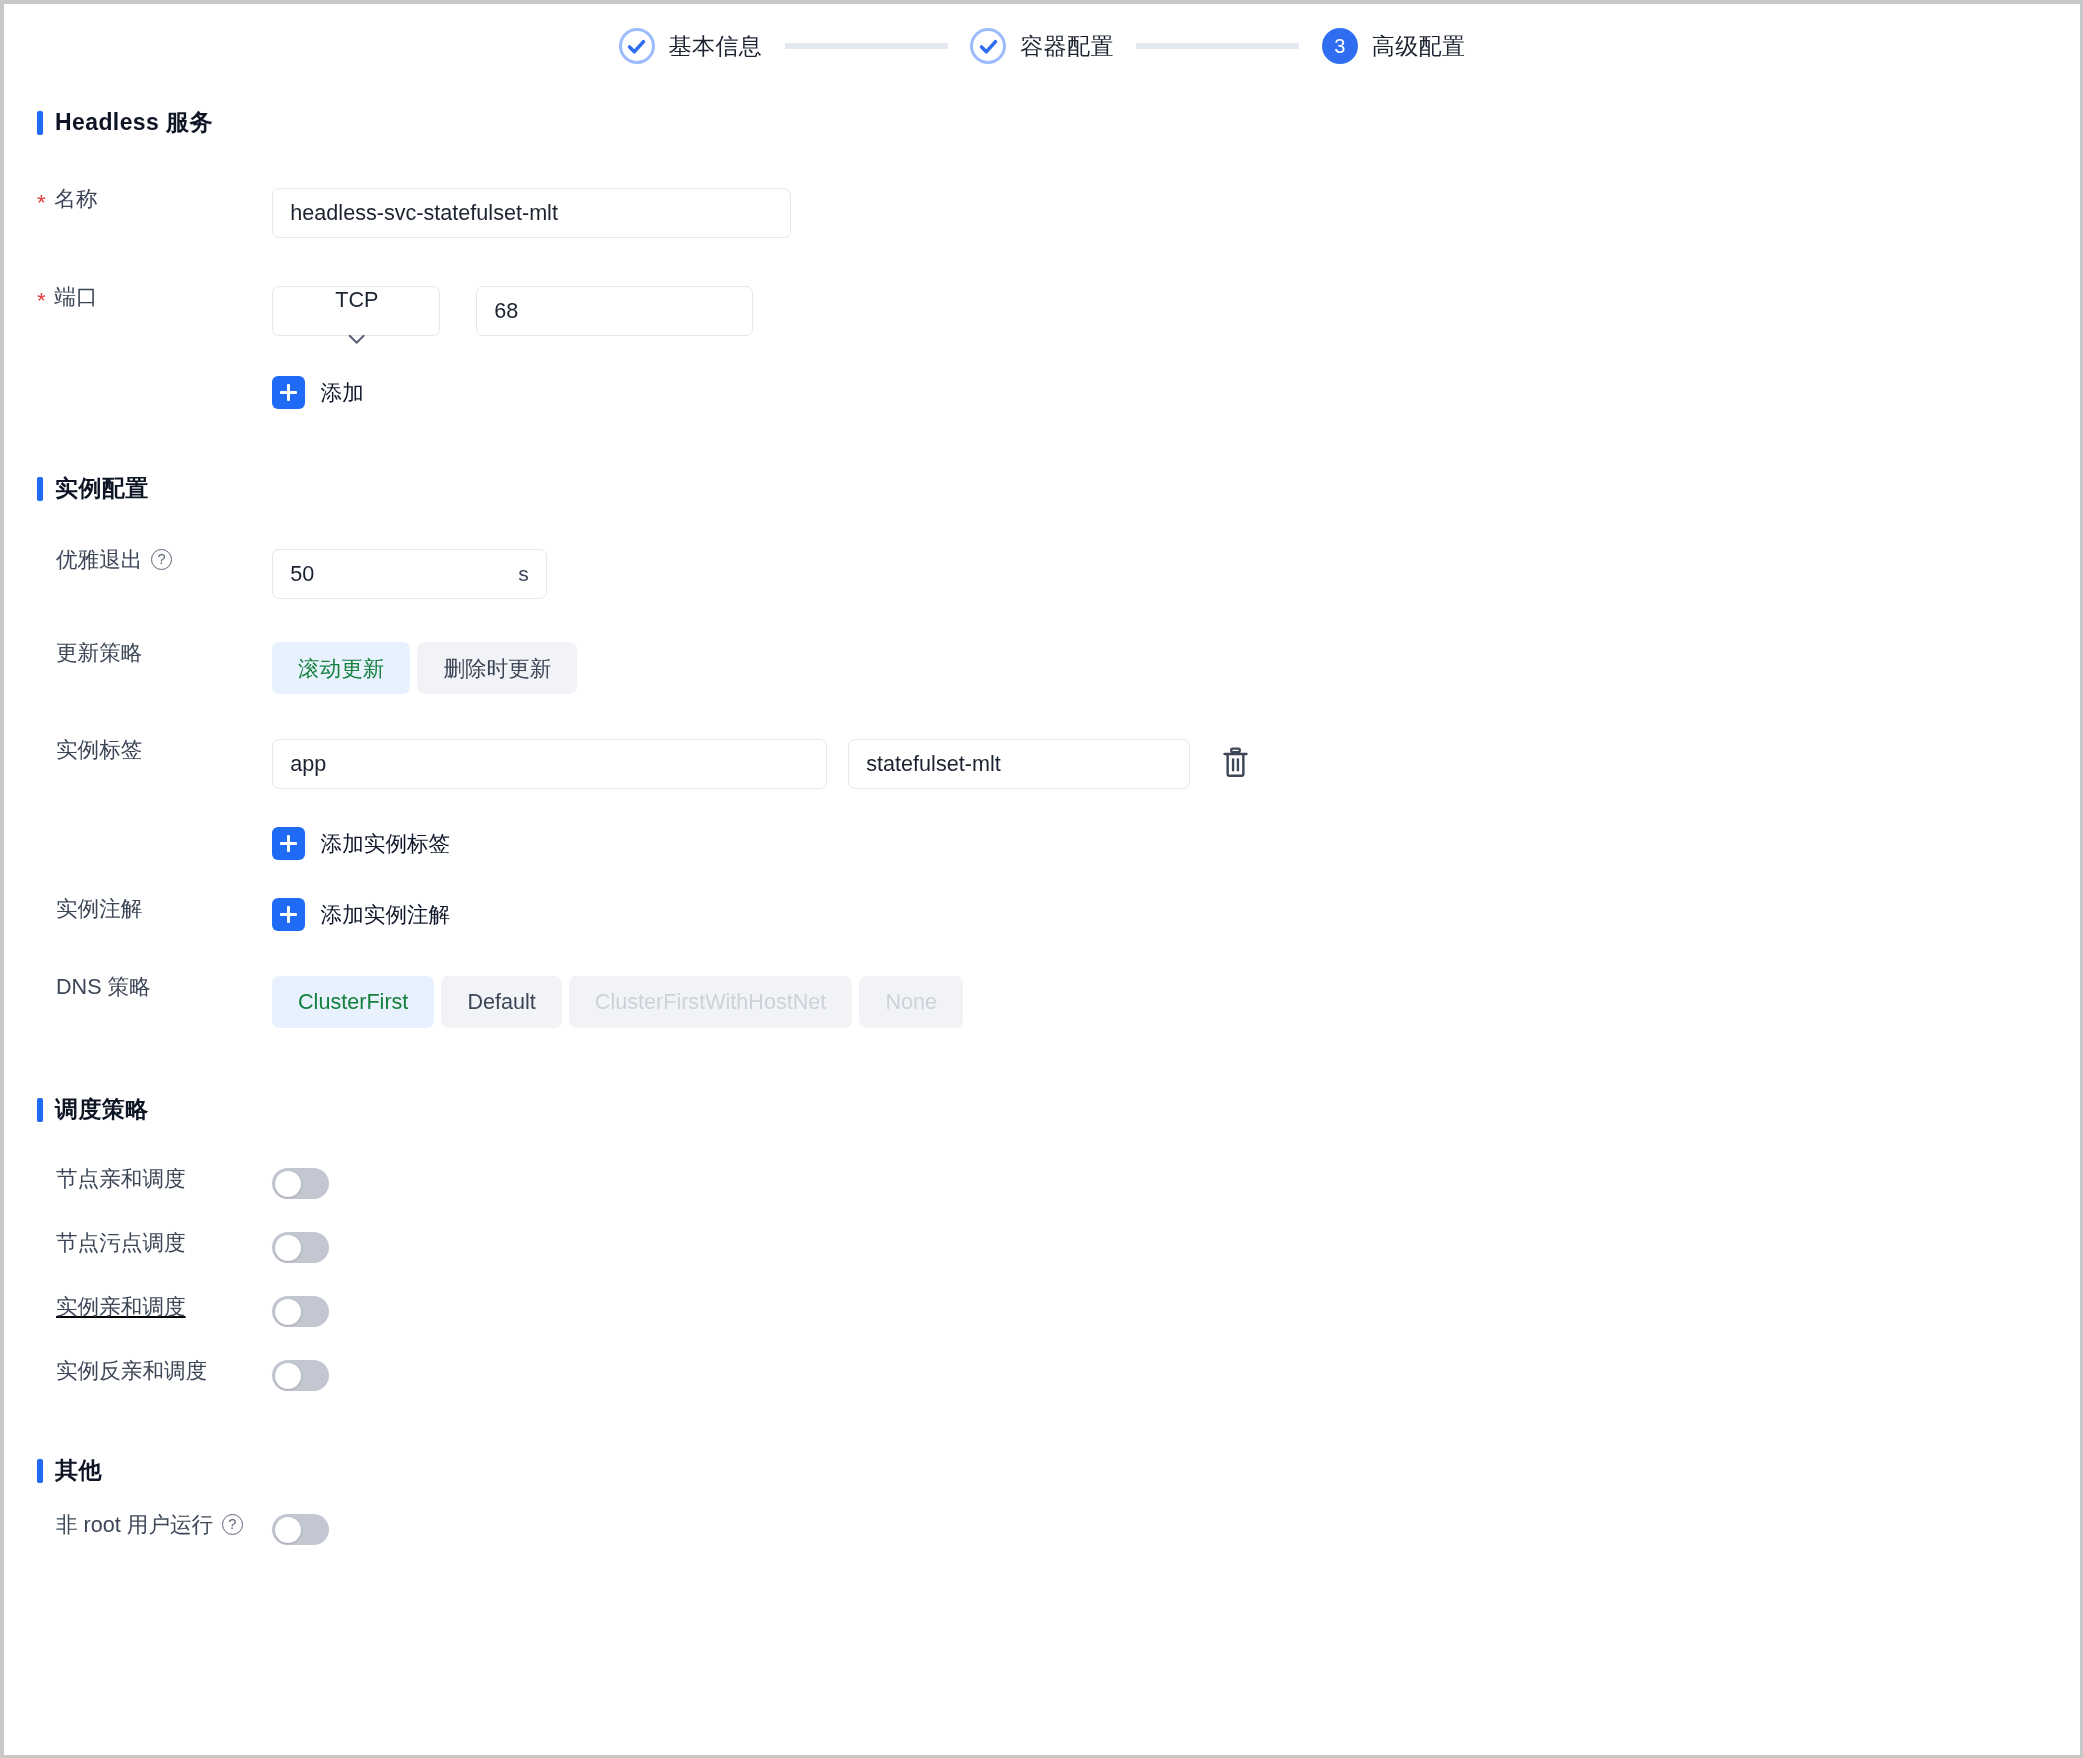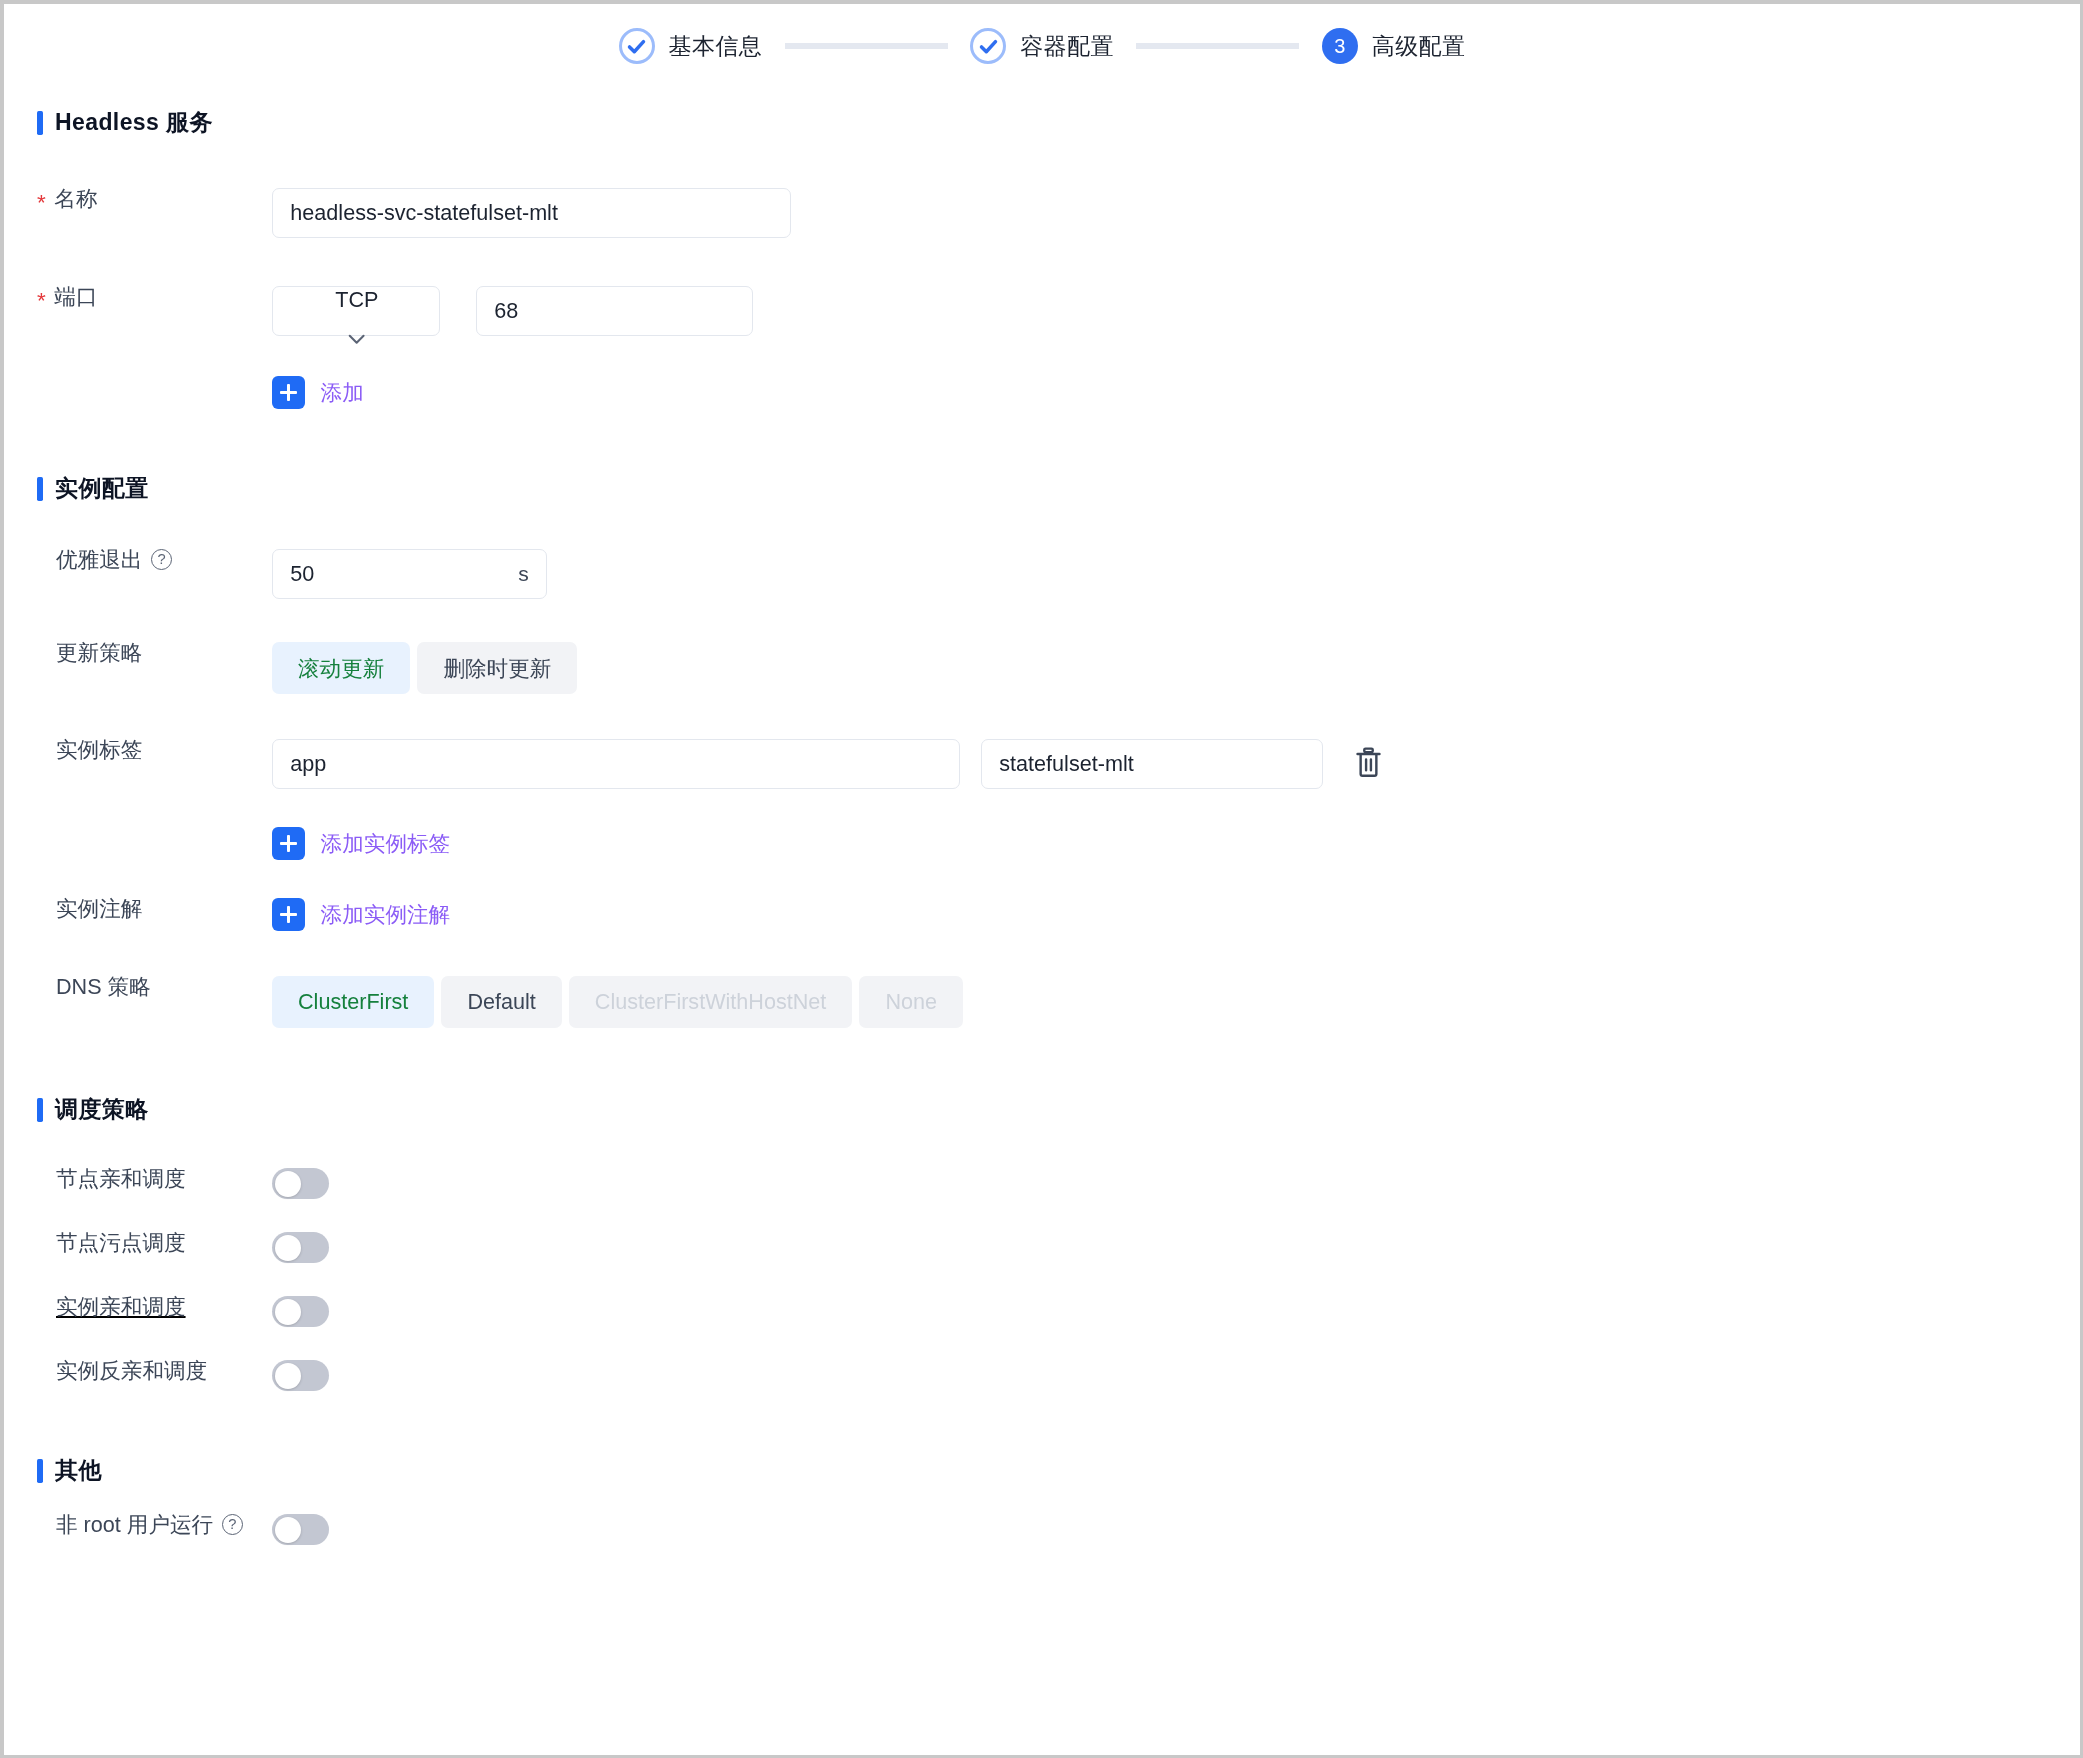--- a/index.html
+++ b/index.html
@@ -183,21 +183,21 @@
     flex: none;
   }
   .plus-box::before, .plus-box::after {
     content: "";
     position: absolute;
     background: #ffffff;
     border-radius: 0.9px;
   }
   .plus-box::before { left: 7.8px; right: 7.8px; top: 15px; height: 2.6px; }
   .plus-box::after  { top: 7.8px; bottom: 7.8px; left: 15px; width: 2.6px; }
-  .add-btn .lbl { font-size: 21.6px; color: #8b5cf6; }
+  .add-btn .lbl { font-size: 21.6px; color: #0f172a; }
 
   
   .seg-group { display: flex; gap: 7px; }
   .seg {
     box-sizing: border-box;
     height: 52px;
     padding: 0 26px;
     border-radius: 7px;
     font-size: 21.6px;
     display: flex;
@@ -357,21 +357,21 @@
         <div class="seg">删除时更新</div>
       </div>
     </div>
   </div>
 
   <div class="row" style="margin-top:45px;">
     <div class="row-label indent">
       <span>实例标签</span>
     </div>
     <div class="row-control">
-      <div class="input" style="width:688px;">app</div>
+      <div class="input" style="width:555px;">app</div>
       <div class="input" style="width:342px; margin-left:21px;">statefulset-mlt</div>
       <div class="trash-btn">
         <span>
           <svg width="29" height="33" viewBox="0 0 24 26">
             <rect x="8.5" y="1.5" width="7" height="3" rx="1" fill="none" stroke="#3c4657" stroke-width="2"></rect>
             <path d="M3 6 H21" stroke="#3c4657" stroke-width="2.2" stroke-linecap="round"></path>
             <path d="M5.5 6 V22.5 A1.5 1.5 0 0 0 7 24 H17 A1.5 1.5 0 0 0 18.5 22.5 V6" fill="none" stroke="#3c4657" stroke-width="2"></path>
             <path d="M10 10.5 V19.5 M14 10.5 V19.5" stroke="#3c4657" stroke-width="2" stroke-linecap="round"></path>
           </svg>
         </span>

